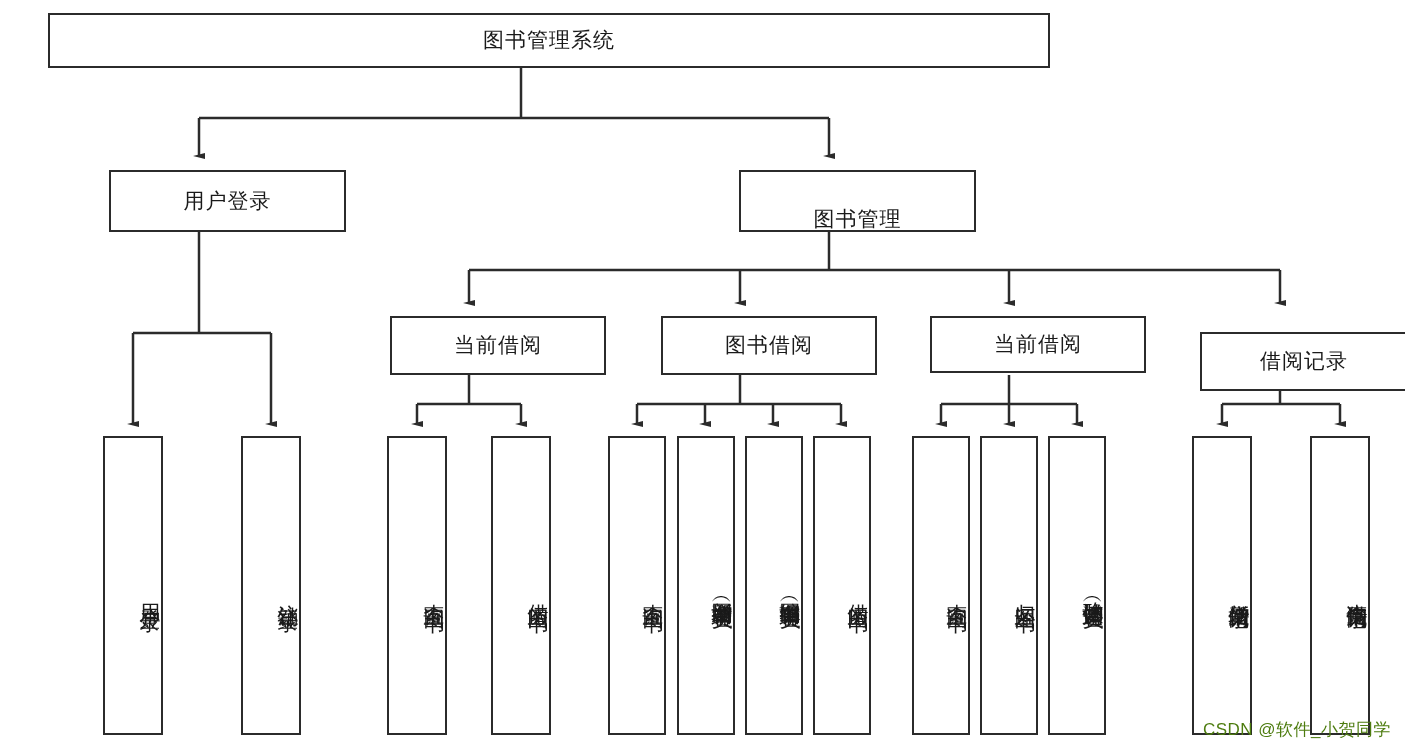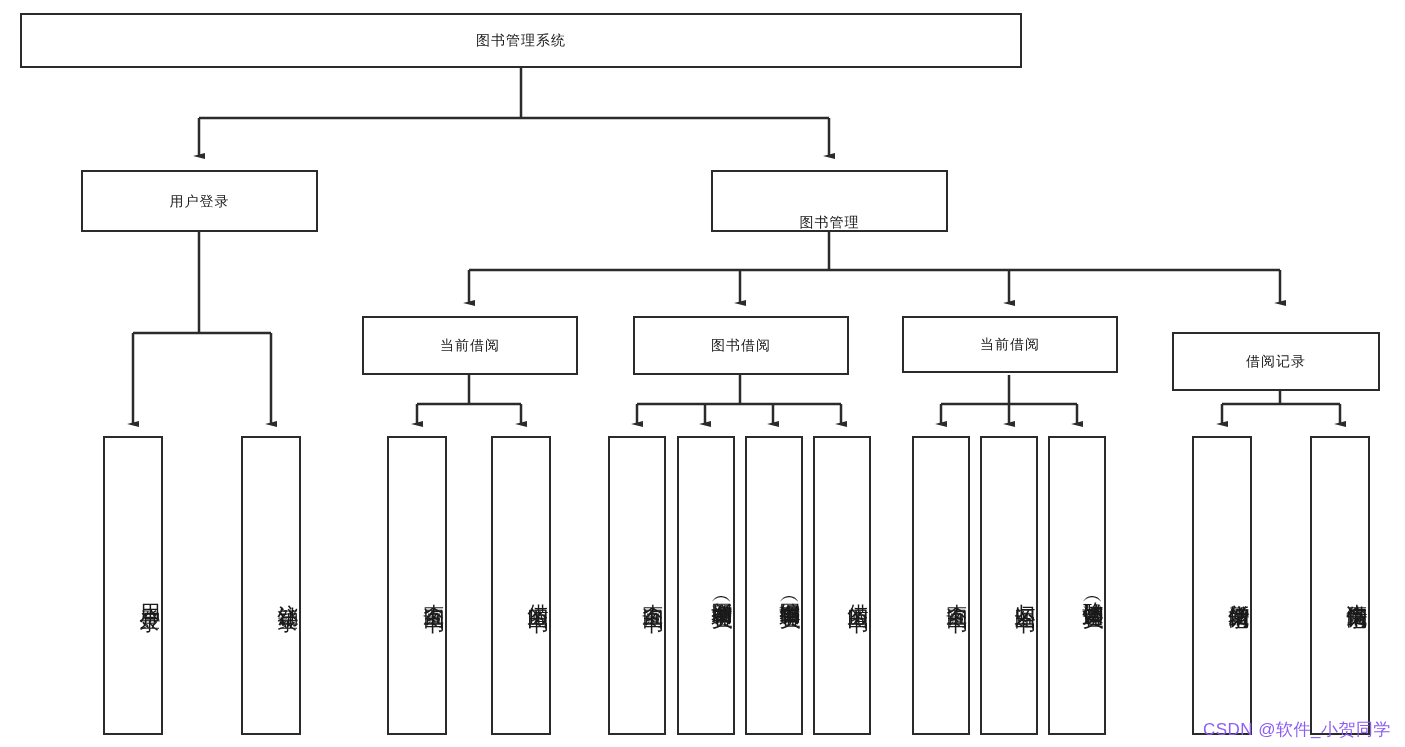--- a/index.html
+++ b/index.html
@@ -31,22 +31,23 @@
     position: absolute;
     box-sizing: border-box;
     background: #ffffff;
     border: 2.5px solid #2b2b2b;
     display: flex;
     align-items: center;
     justify-content: center;
     color: #1a1a1a;
   }
   .node.horiz {
-    font-size: 14px;
+    font-size: 21px;
     letter-spacing: 1px;
+    margin-left: 28px;
   }
   .node.vert {
     writing-mode: vertical-rl;
     text-orientation: upright;
     font-size: 21px;
     letter-spacing: 3px;
     padding-top: 14px;
     align-items: flex-start;
     justify-content: center;
   }
@@ -57,21 +58,21 @@
   .node-label {
     display: inline-block;
     white-space: nowrap;
     line-height: 1.05;
   }
   #watermark {
     position: absolute;
     right: 14px;
     bottom: 6px;
     font-size: 17px;
-    color: #8b5cf6;
+    color: #4d7c0f;
     letter-spacing: 0.5px;
     white-space: nowrap;
   }
 </style>
 </head>
 <body>
 
 <div id="canvas">
 
   <svg id="wires" viewBox="0 0 1405 747">

